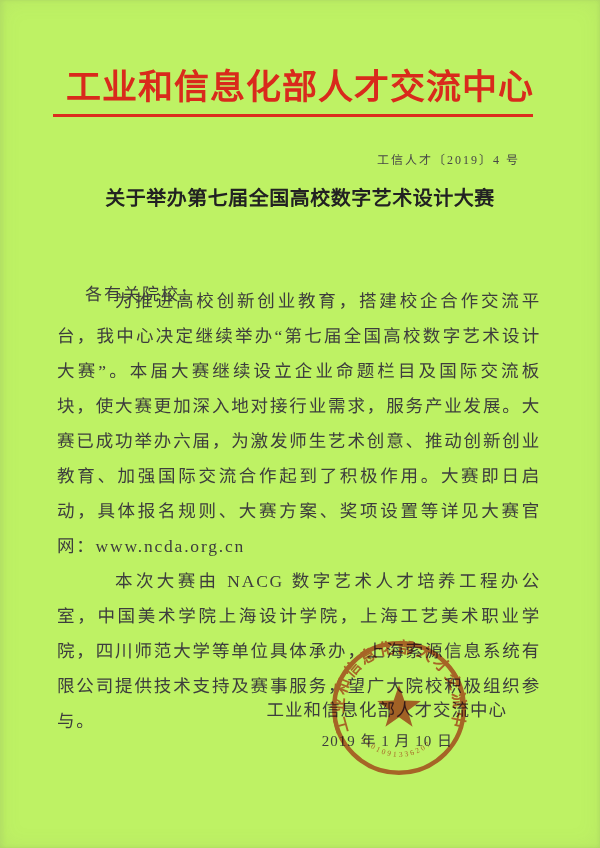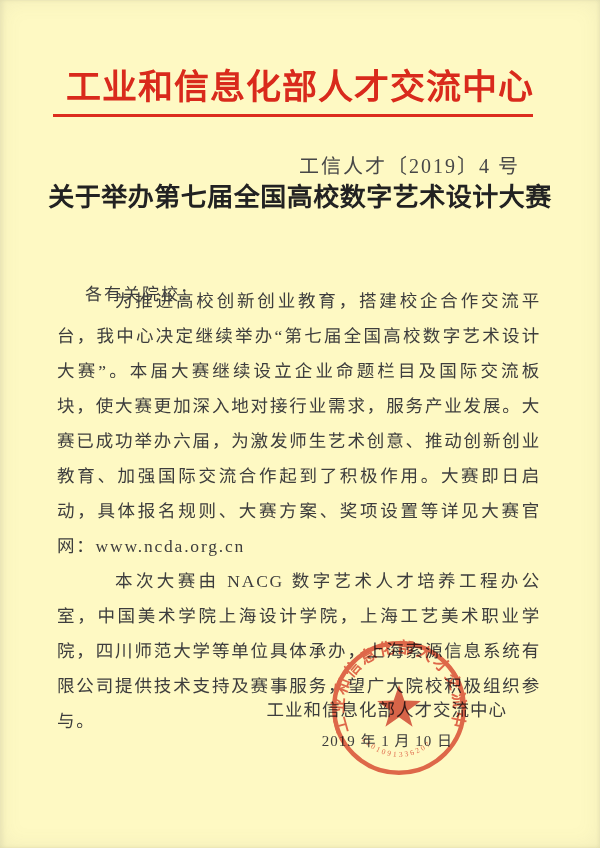--- a/index.html
+++ b/index.html
@@ -6,21 +6,21 @@
     margin: 0;
     padding: 0;
     background: #e8e6e2;
     font-family: "Liberation Serif", "DejaVu Serif", serif;
   }
   .page {
     position: relative;
     width: 600px;
     height: 848px;
     margin: 0 auto;
-    background: #fef9c3;
+    background: #bef264;
     box-shadow: inset 0 0 22px rgba(120,115,105,0.10),
                 inset 3px 0 4px rgba(120,115,105,0.10),
                 inset -2px 0 3px rgba(120,115,105,0.07);
     overflow: hidden;
   }
   
   .masthead {
     position: absolute;
     top: 68px; left: 0; right: 0;
     text-align: center;
@@ -33,30 +33,30 @@
   }
   .red-rule {
     position: absolute;
     top: 114px; left: 53px;
     width: 480px; height: 3px;
     background: #dc2d1e;
   }
   .doc-number {
     position: absolute;
     top: 150px; right: 80px;
-    font-size: 20px;
+    font-size: 12px;
     color: #474747;
     letter-spacing: 2px;
     white-space: nowrap;
   }
   .doc-title {
     position: absolute;
     top: 181px; left: 0; right: 0;
     text-align: center;
-    font-size: 26px;
+    font-size: 20px;
     line-height: 34px;
     font-weight: bold;
     color: #222;
     letter-spacing: 0.5px;
   }
   .salutation {
     position: absolute;
     top: 255px; left: 85px;
     font-size: 17px;
     color: #3d3d3d;

